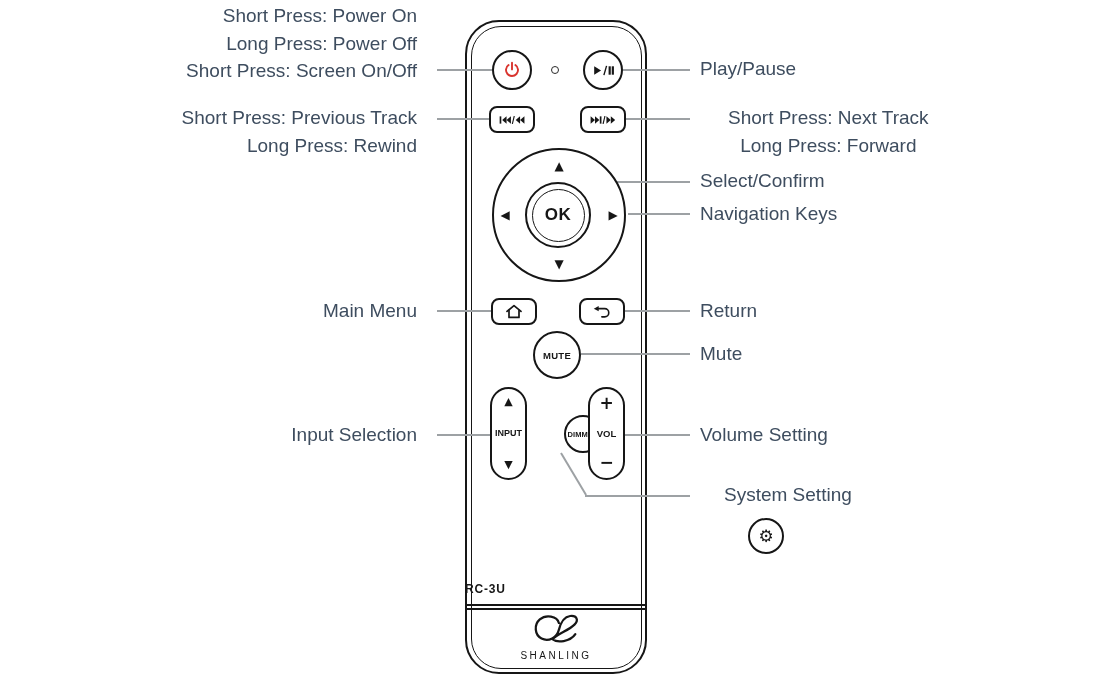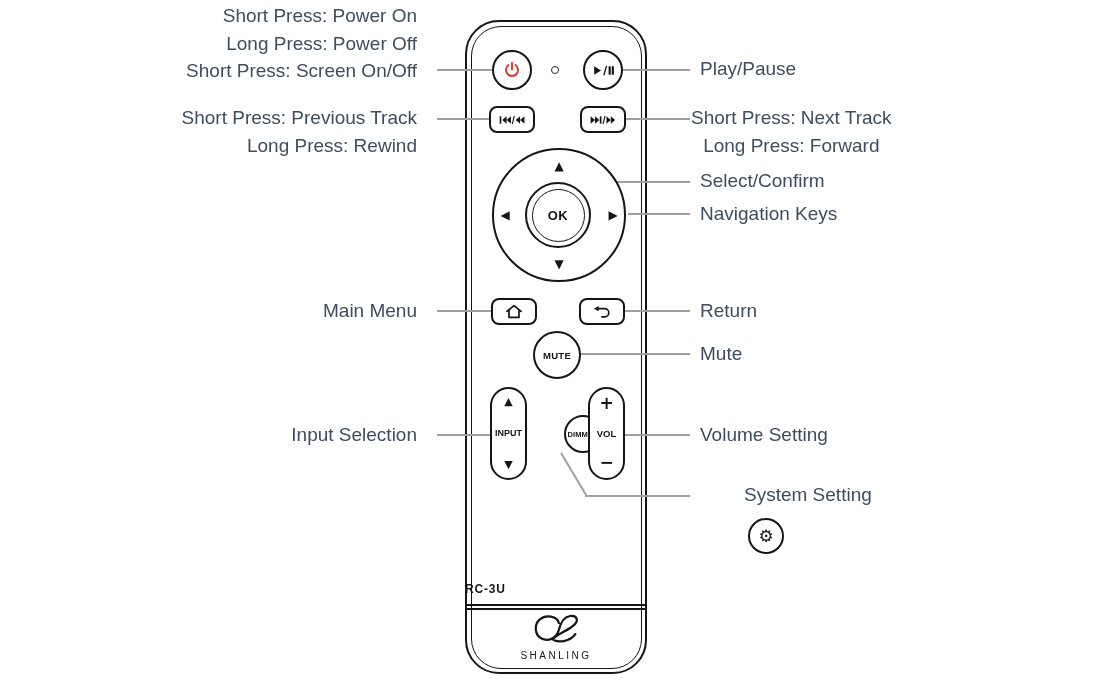--- a/index.html
+++ b/index.html
@@ -27,21 +27,21 @@
     border:1.6px solid #161616; border-radius:30px;
   }
   .divline { position:absolute; left:465px; width:182px; height:2px; background:#161616; }
   .navpad { position:absolute; left:492px; top:148px; width:134px; height:134px;
     border:2.5px solid #161616; border-radius:50%; background:#fff; }
   .okring { position:absolute; left:525px; top:182px; width:66px; height:66px;
     border:2.5px solid #161616; border-radius:50%; background:#fff;
     display:flex; align-items:center; justify-content:center; }
   .okring .inner { width:53px; height:53px; border:1.6px solid #161616; border-radius:50%;
     display:flex; align-items:center; justify-content:center;
-    font-weight:bold; font-size:13px; letter-spacing:0.5px; color:#161616; }
+    font-weight:bold; font-size:17px; letter-spacing:0.5px; color:#161616; }
   .navarrow { position:absolute; width:16px; height:16px; display:flex; align-items:center; justify-content:center;
     font-family:"DejaVu Sans",sans-serif; font-size:12px; color:#161616; }
   .pill { width:37px; height:93px; border-radius:19px; flex-direction:column; justify-content:space-between;
     padding:7px 0 8px 0; }
   .pill .glyph { font-family:"DejaVu Sans",sans-serif; font-size:11px; line-height:11px; }
   .pill .plusminus { font-family:"DejaVu Sans",sans-serif; font-size:17px; line-height:15px; font-weight:bold; }
   .btn-text { font-weight:bold; color:#161616; }
   .led { position:absolute; left:551px; top:66px; width:8px; height:8px; border:1.8px solid #2b2b2b; border-radius:50%; background:#fff; }
   .model { position:absolute; left:465px; top:582px; width:182px; text-align:left;
     font-weight:bold; font-size:12px; letter-spacing:0.8px; color:#161616; }
@@ -61,30 +61,30 @@
   </div>
   <div class="lbl right-al" style="right:688px; top:2px;">
     <div>Short Press: Power On</div>
     <div>Long Press: Power Off</div>
     <div>Short Press: Screen On/Off</div>
   </div>
   <div class="lbl right-al" style="right:688px; top:297px;">Main Menu</div>
   <div class="lbl right-al" style="right:688px; top:421px;">Input Selection</div>
 
   <div class="lbl" style="left:700px; top:55px;">Play/Pause</div>
-  <div class="lbl" style="left:691px; top:104px;">
+  <div class="lbl" style="left:728px; top:104px;">
     <div>Short Press: Next Track</div>
     <div>Long Press: Forward</div>
   </div>
   <div class="lbl" style="left:700px; top:167px;">Select/Confirm</div>
   <div class="lbl" style="left:700px; top:200px;">Navigation Keys</div>
   <div class="lbl" style="left:700px; top:297px;">Return</div>
   <div class="lbl" style="left:700px; top:340px;">Mute</div>
   <div class="lbl" style="left:700px; top:421px;">Volume Setting</div>
-  <div class="lbl" style="left:724px; top:481px;margin-left:20px;">System Setting</div>
+  <div class="lbl" style="left:724px; top:481px;">System Setting</div>
 
   <div class="remote">
     <div class="remote-inner"></div>
   </div>
   <div class="divline" style="top:604px;"></div>
   <div class="divline" style="top:608px;"></div>
 
   <div class="cline" style="left:437px; top:69px;  width:55px;"></div>
   <div class="cline" style="left:437px; top:118px; width:52px;"></div>
   <div class="cline" style="left:437px; top:310px; width:54px;"></div>

